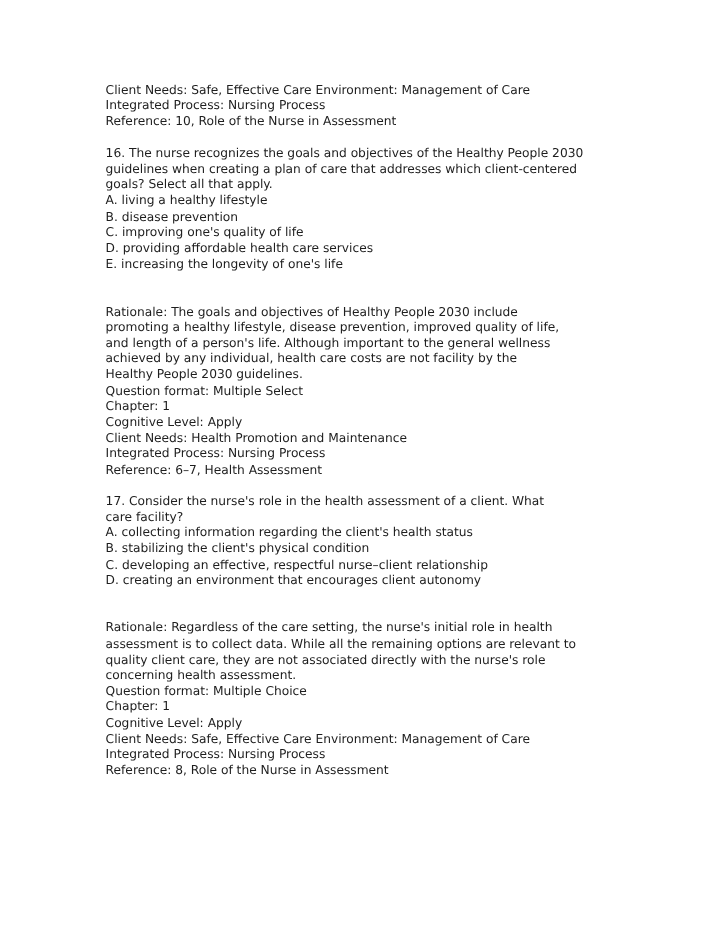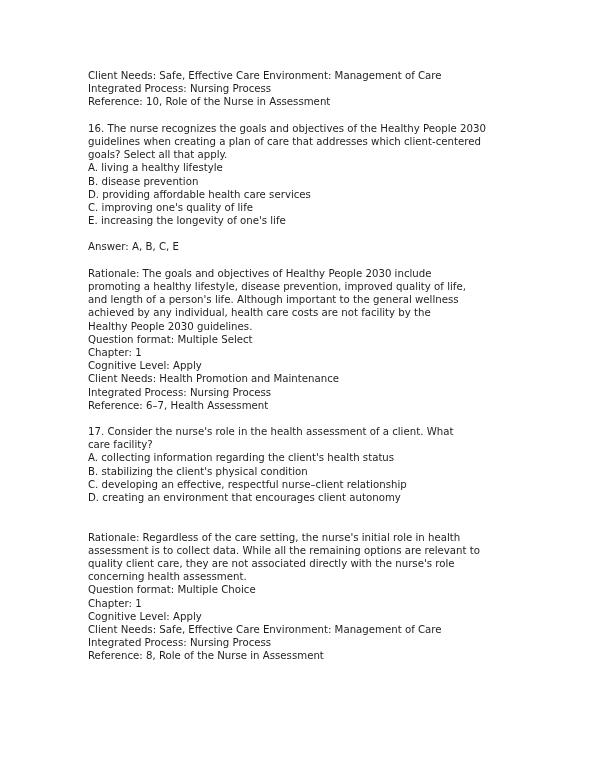--- a/index.html
+++ b/index.html
@@ -39,25 +39,24 @@
     <div class="line">Client Needs: Safe, Effective Care Environment: Management of Care</div>
     <div class="line">Integrated Process: Nursing Process</div>
     <div class="line">Reference: 10, Role of the Nurse in Assessment</div>
     <div class="line blank"></div>
 
     <div class="line">16. The nurse recognizes the goals and objectives of the Healthy People 2030</div>
     <div class="line">guidelines when creating a plan of care that addresses which client-centered</div>
     <div class="line">goals? Select all that apply.</div>
     <div class="line">A. living a healthy lifestyle</div>
     <div class="line">B. disease prevention</div>
+    <div class="line">C. improving one's quality of life</div>
     <div class="line">D. providing affordable health care services</div>
-    <div class="line">C. improving one's quality of life</div>
     <div class="line">E. increasing the longevity of one's life</div>
     <div class="line blank"></div>
-    <div class="line">Answer: A, B, C, E</div>
     <div class="line blank"></div>
     <div class="line">Rationale: The goals and objectives of Healthy People 2030 include</div>
     <div class="line">promoting a healthy lifestyle, disease prevention, improved quality of life,</div>
     <div class="line">and length of a person's life. Although important to the general wellness</div>
     <div class="line">achieved by any individual, health care costs are not facility by the</div>
     <div class="line">Healthy People 2030 guidelines.</div>
     <div class="line">Question format: Multiple Select</div>
     <div class="line">Chapter: 1</div>
     <div class="line">Cognitive Level: Apply</div>
     <div class="line">Client Needs: Health Promotion and Maintenance</div>

